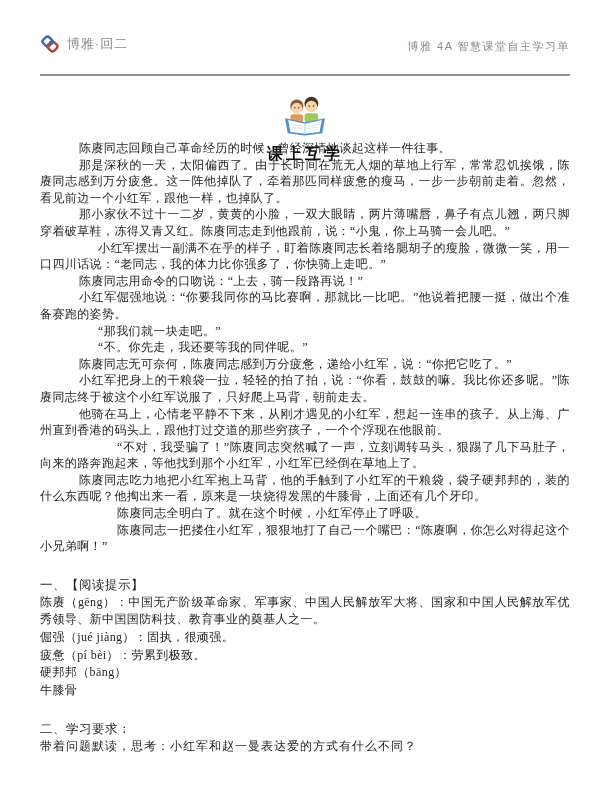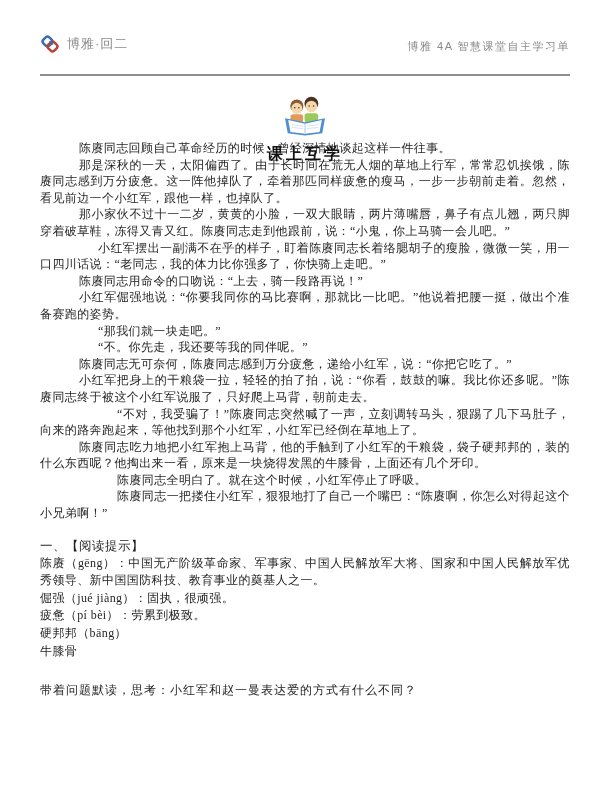--- a/index.html
+++ b/index.html
@@ -46,21 +46,21 @@
   }
   .story-p{
     margin:0;font-size:12px;line-height:16.6px;letter-spacing:0.4px;
     text-align:justify;
   }
   .ind0{text-indent:39px;}
   .ind1{text-indent:58px;}
   .ind2{text-indent:77px;}
 
   
-  .tips{margin-top:16px;}
+  .tips{margin-top:22px;}
   .tips-heading{margin:0;font-size:12.5px;letter-spacing:0.5px;}
   .tip-line{margin:0;font-size:12px;line-height:17.6px;letter-spacing:0.4px;text-align:justify;}
 
   
   .reqs{margin-top:22px;}
   .reqs-heading{margin:0;font-size:12.5px;letter-spacing:0.5px;}
   .reqs-body{margin:0;font-size:12px;line-height:17.6px;letter-spacing:1px;}
 </style>
 </head>
 <body>
@@ -115,35 +115,37 @@
         <p class="story-p ind0">陈赓同志回顾自己革命经历的时候，曾经深情地谈起这样一件往事。</p>
         <p class="story-p ind0">那是深秋的一天，太阳偏西了。由于长时间在荒无人烟的草地上行军，常常忍饥挨饿，陈赓同志感到万分疲惫。这一阵他掉队了，牵着那匹同样疲惫的瘦马，一步一步朝前走着。忽然，看见前边一个小红军，跟他一样，也掉队了。</p>
         <p class="story-p ind0">那小家伙不过十一二岁，黄黄的小脸，一双大眼睛，两片薄嘴唇，鼻子有点儿翘，两只脚穿着破草鞋，冻得又青又红。陈赓同志走到他跟前，说：“小鬼，你上马骑一会儿吧。”</p>
         <p class="story-p ind1">小红军摆出一副满不在乎的样子，盯着陈赓同志长着络腮胡子的瘦脸，微微一笑，用一口四川话说：“老同志，我的体力比你强多了，你快骑上走吧。”</p>
         <p class="story-p ind0">陈赓同志用命令的口吻说：“上去，骑一段路再说！”</p>
         <p class="story-p ind0">小红军倔强地说：“你要我同你的马比赛啊，那就比一比吧。”他说着把腰一挺，做出个准备赛跑的姿势。</p>
         <p class="story-p ind1">“那我们就一块走吧。”</p>
         <p class="story-p ind1">“不。你先走，我还要等我的同伴呢。”</p>
         <p class="story-p ind0">陈赓同志无可奈何，陈赓同志感到万分疲惫，递给小红军，说：“你把它吃了。”</p>
         <p class="story-p ind0">小红军把身上的干粮袋一拉，轻轻的拍了拍，说：“你看，鼓鼓的嘛。我比你还多呢。”陈赓同志终于被这个小红军说服了，只好爬上马背，朝前走去。</p>
+        <p class="story-p ind0">他骑在马上，心情老平静不下来，从刚才遇见的小红军，想起一连串的孩子。从上海、广州直到香港的码头上，跟他打过交道的那些穷孩子，一个个浮现在他眼前。</p>
         <p class="story-p ind2">“不对，我受骗了！”陈赓同志突然喊了一声，立刻调转马头，狠踢了几下马肚子，向来的路奔跑起来，等他找到那个小红军，小红军已经倒在草地上了。</p>
         <p class="story-p ind0">陈赓同志吃力地把小红军抱上马背，他的手触到了小红军的干粮袋，袋子硬邦邦的，装的什么东西呢？他掏出来一看，原来是一块烧得发黑的牛膝骨，上面还有几个牙印。</p>
         <p class="story-p ind2">陈赓同志全明白了。就在这个时候，小红军停止了呼吸。</p>
         <p class="story-p ind2">陈赓同志一把搂住小红军，狠狠地打了自己一个嘴巴：“陈赓啊，你怎么对得起这个小兄弟啊！”</p>
       </div>
   </div>
 
   <div class="tips">
     <p class="tips-heading">一、【阅读提示】</p>
     <div>
         <p class="tip-line">陈赓（gēng）：中国无产阶级革命家、军事家、中国人民解放军大将、国家和中国人民解放军优秀领导、新中国国防科技、教育事业的奠基人之一。</p>
         <p class="tip-line">倔强（jué jiàng）：固执，很顽强。</p>
         <p class="tip-line">疲惫（pí bèi）：劳累到极致。</p>
         <p class="tip-line">硬邦邦（bāng）</p>
         <p class="tip-line">牛膝骨</p>
       </div>
   </div>
 
   <div class="reqs">
+    <p class="reqs-heading">二、学习要求：</p>
     <p class="reqs-body">带着问题默读，思考：小红军和赵一曼表达爱的方式有什么不同？</p>
   </div>
 
 </div>
 
 </body></html>

